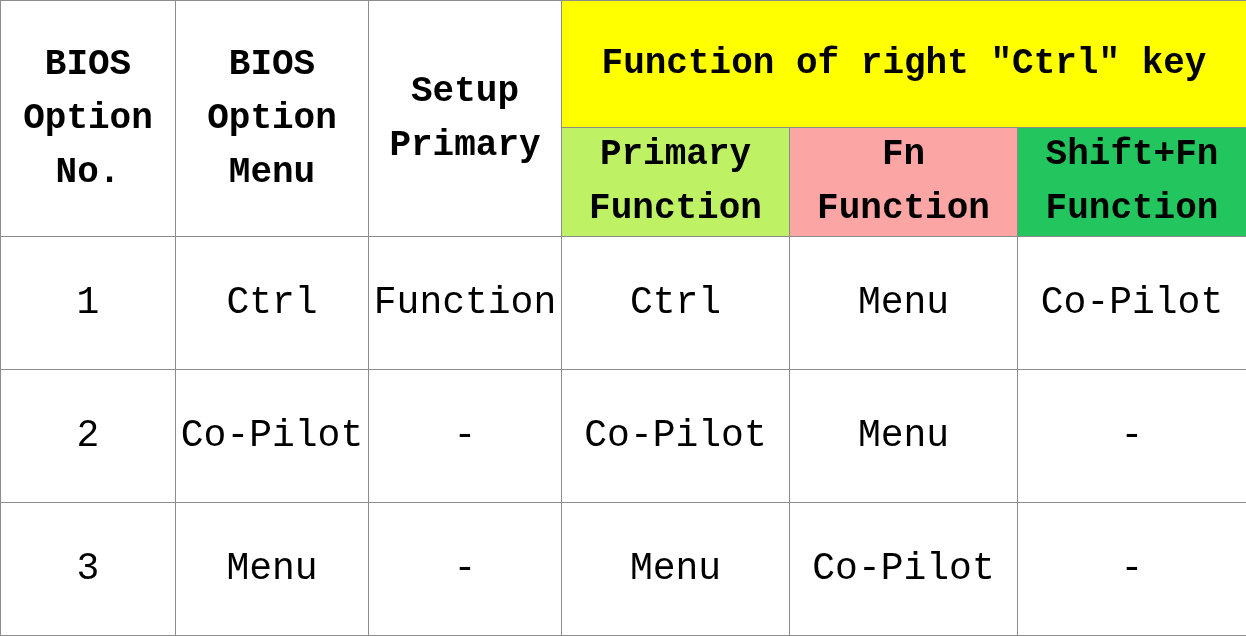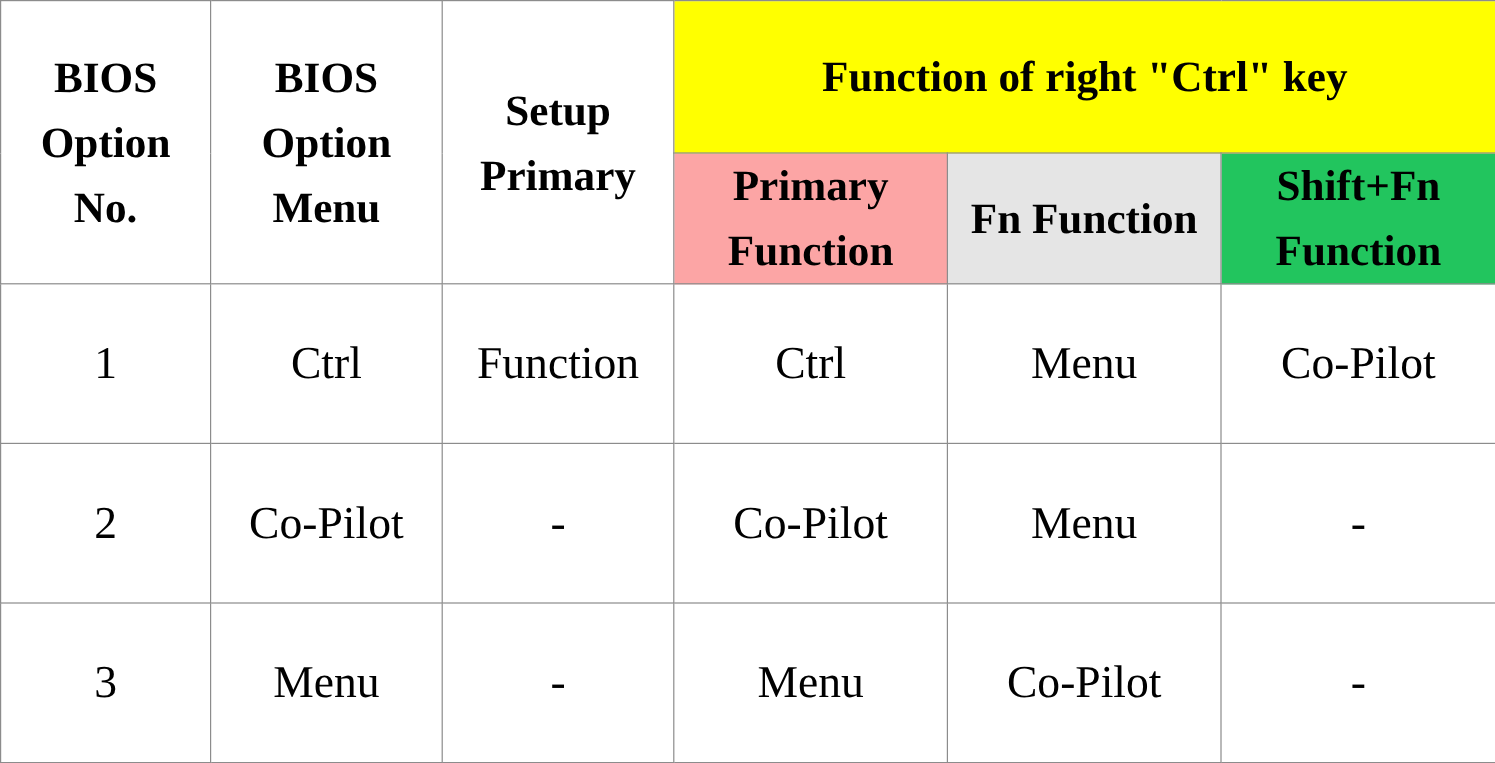--- a/index.html
+++ b/index.html
@@ -2,36 +2,36 @@
 <html><head>
 <meta charset="utf-8">
 <style>
   html, body { margin: 0; padding: 0; background: #ffffff; }
   body { width: 1246px; height: 636px; overflow: hidden; }
   table {
     border-collapse: collapse;
     table-layout: fixed;
     width: 1246px;
     height: 636px;
-    font-family: Liberation Serif, serif;
+    font-family: Liberation Mono, monospace;
     color: #000;
   }
   td, th {
     border: 1px solid #8c8c8c;
     text-align: center;
     vertical-align: middle;
     padding: 0 4px;
     font-weight: normal;
     font-size: 38px;
     line-height: 54px;
   }
   th.hdr { font-weight: bold; font-size: 36px; }
   th.group { background: #FFFF00; height: 126px; }
-  th.primary { background: #fca5a5; }
-  th.fn { background: #e5e5e5; }
+  th.primary { background: #bef264; }
+  th.fn { background: #fca5a5; }
   th.shiftfn { background: #22c55e; }
   td { height: 126px; }
 </style>
 </head>
 <body>
 
 <table>
   <colgroup>
     <col style="width:175px">
       <col style="width:193px">

